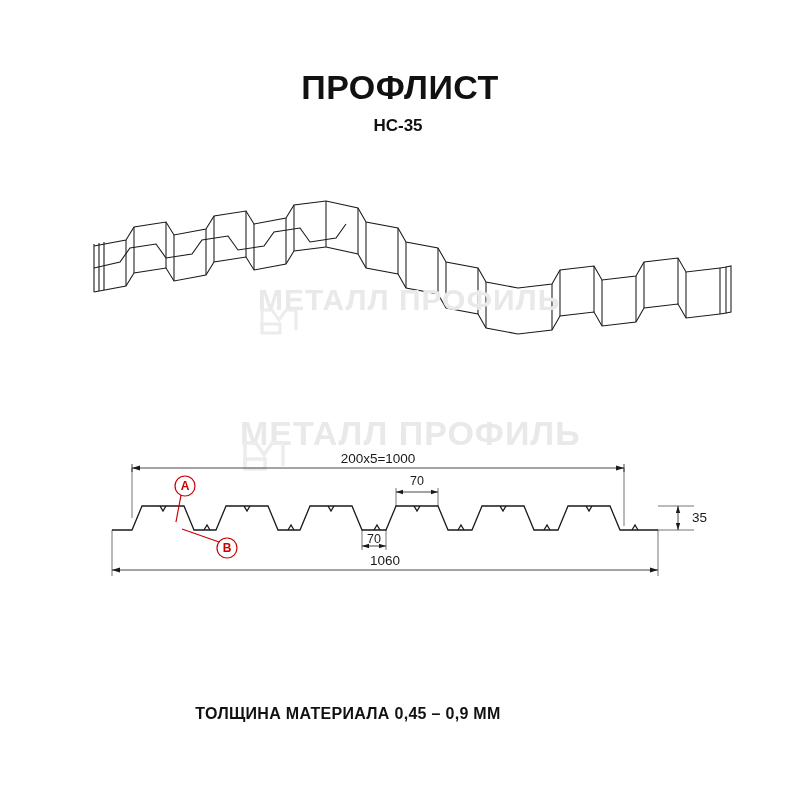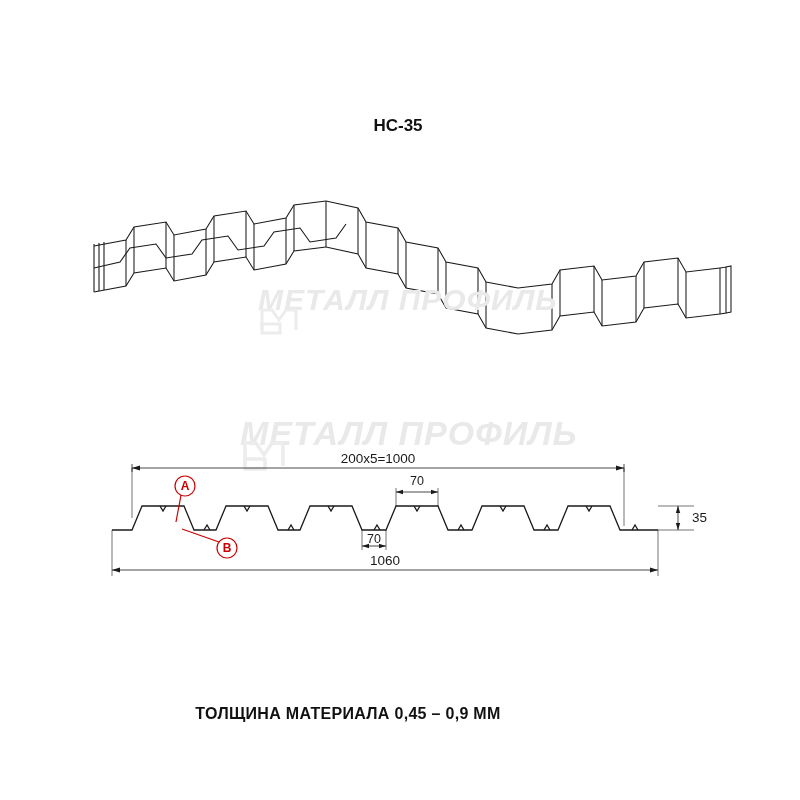--- a/index.html
+++ b/index.html
@@ -64,21 +64,20 @@
     top: 430px;
     left: 64px;
     width: 660px;
     height: 180px;
   }
   .wm {
     position: absolute;
     pointer-events: none;
     color: #e9e9e9;
     font-weight: bold;
-    font-style: italic;
     letter-spacing: 1px;
     white-space: nowrap;
   }
   .wm1 {
     top: 283px;
     left: 258px;
     font-size: 30px;
   }
   .wm2 {
     top: 414px;
@@ -95,20 +94,21 @@
   .red { stroke: #cc0000; fill: none; stroke-width: 1.2; }
   .red-t { fill: #cc0000; font-size: 12px; font-family: "Liberation Sans", sans-serif; font-weight: bold; }
   .dim-t { fill: #1a1a1a; font-size: 12.5px; font-family: "Liberation Sans", sans-serif; }
   .dim-t-lg { fill: #1a1a1a; font-size: 13.5px; font-family: "Liberation Sans", sans-serif; }
 </style>
 </head>
 <body>
 
 <div class="page">
 
+  <div class="title">ПРОФЛИСТ</div>
   <div class="subtitle">НС-35</div>
 
   <div class="iso-wrap">
     <svg width="700" height="150" viewBox="0 0 700 150">
       <g class="ln" stroke-width="1.1" stroke-linejoin="miter">
 
         <path d="M34 44 L34 92"></path>
         <path d="M39 43 L39 91"></path>
         <path d="M44 42 L44 90"></path>
 

